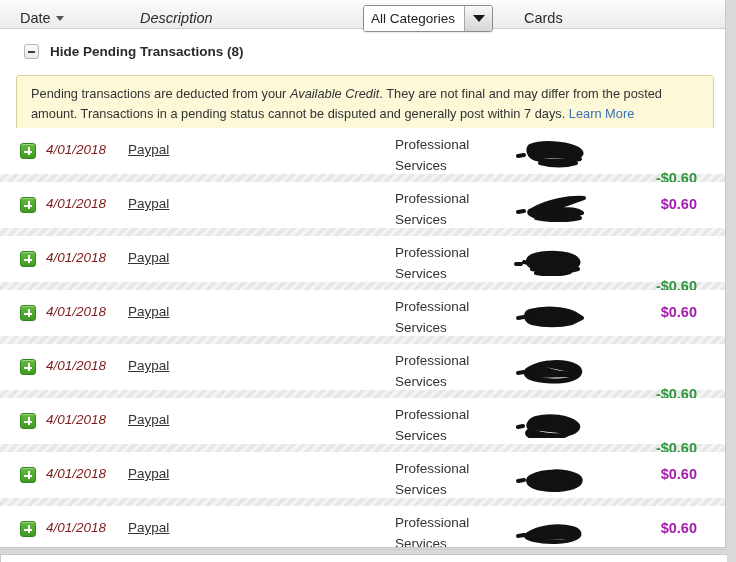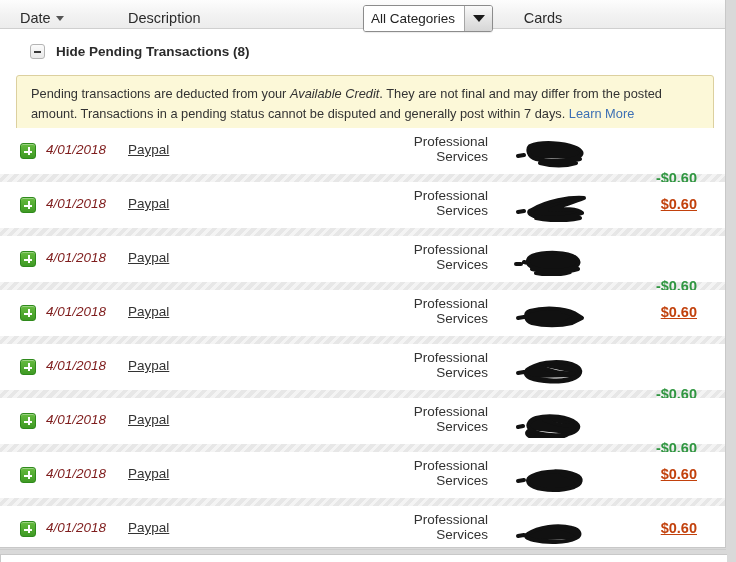--- a/index.html
+++ b/index.html
@@ -42,22 +42,22 @@
   .th {
     position: absolute;
     top: 0;
     height: 36px;
     line-height: 36px;
     font-size: 14.5px;
     color: #2b2b2b;
     white-space: nowrap;
   }
   .th-date   { left: 20px; }
-  .th-desc   { left: 128px; }
-  .th-cards  { left: 491px; width: 104px; text-align: center; }
+  .th-desc   { left: 140px; font-style: italic; }
+  .th-cards  { left: 524px; width: 104px; }
   .th-amount { left: 596px; width: 101px; text-align: right; }
 
   .sort-caret {
     display: inline-block;
     width: 0; height: 0;
     margin-left: 5px;
     vertical-align: middle;
     position: relative;
     top: -1px;
     border-left: 4.5px solid transparent;
@@ -102,21 +102,21 @@
     width: 0; height: 0;
     border-left: 6px solid transparent;
     border-right: 6px solid transparent;
     border-top: 7px solid #1a1a1a;
   }
 
   
   .toggle-row {
     position: relative;
     height: 30px;
-    padding-left: 30px;
+    padding-left: 24px;
     display: flex;
     align-items: center;
     background: #ffffff;
     margin-top: 7px;
   }
   .toggle-box {
     width: 15px; height: 15px;
     border: 1px solid #b4b4b4;
     border-radius: 3px;
     background: linear-gradient(to bottom, #fbfbfb 0%, #e9e9e9 100%);
@@ -201,38 +201,37 @@
   .c-expand::after  { top: 3px; bottom: 3px; left: 6.5px; width: 2.5px; }
 
   .c-date {
     left: 46px; top: 14px;
     font-style: italic;
     color: #7f1d1d;
     font-size: 13.5px;
   }
   .c-desc { left: 128px; top: 14px; text-decoration: underline; }
   .c-cat {
-    left: 378px; top: 6px;
+    left: 395px; top: 6px;
     width: 110px;
-    line-height: 15px;
-    text-align: right;
+    line-height: 21px;
   }
   .c-card {
     left: 510px; top: 8px;
     width: 90px; height: 32px;
   }
   .c-amount {
     left: 596px; top: 14px;
     width: 101px;
     text-align: right;
     font-weight: bold;
     font-size: 14.5px;
   }
   .amt-neg { color: #2f9640; margin-top: 28px; }
-  .amt-pos { color: #c2410c; text-decoration: underline; }
+  .amt-pos { color: #a21caf; }
 
   .scribble { display: block; width: 90px; height: 32px; }
 
   
   .bottom-strip {
     position: absolute;
     left: 0;
     top: 549px;
     width: 726px;
     height: 13px;

